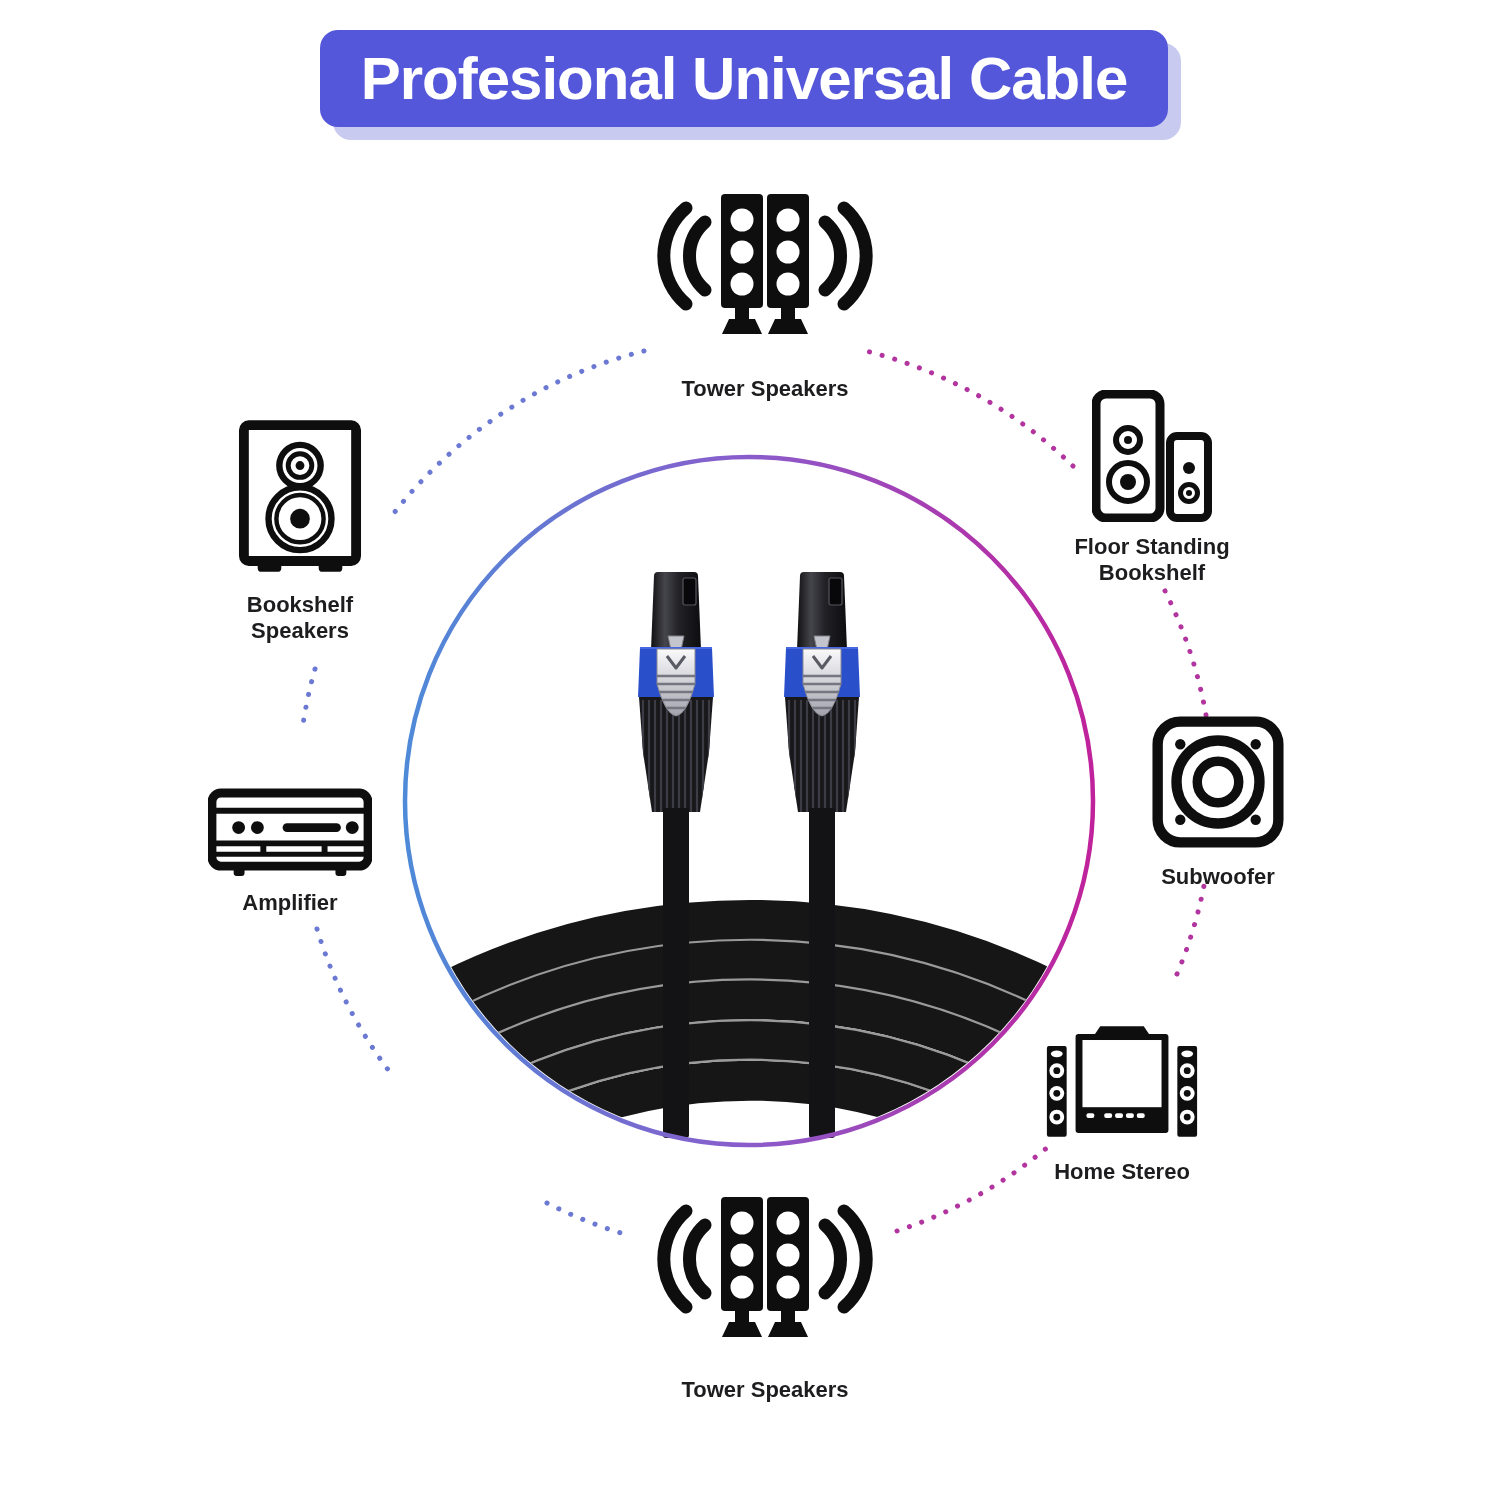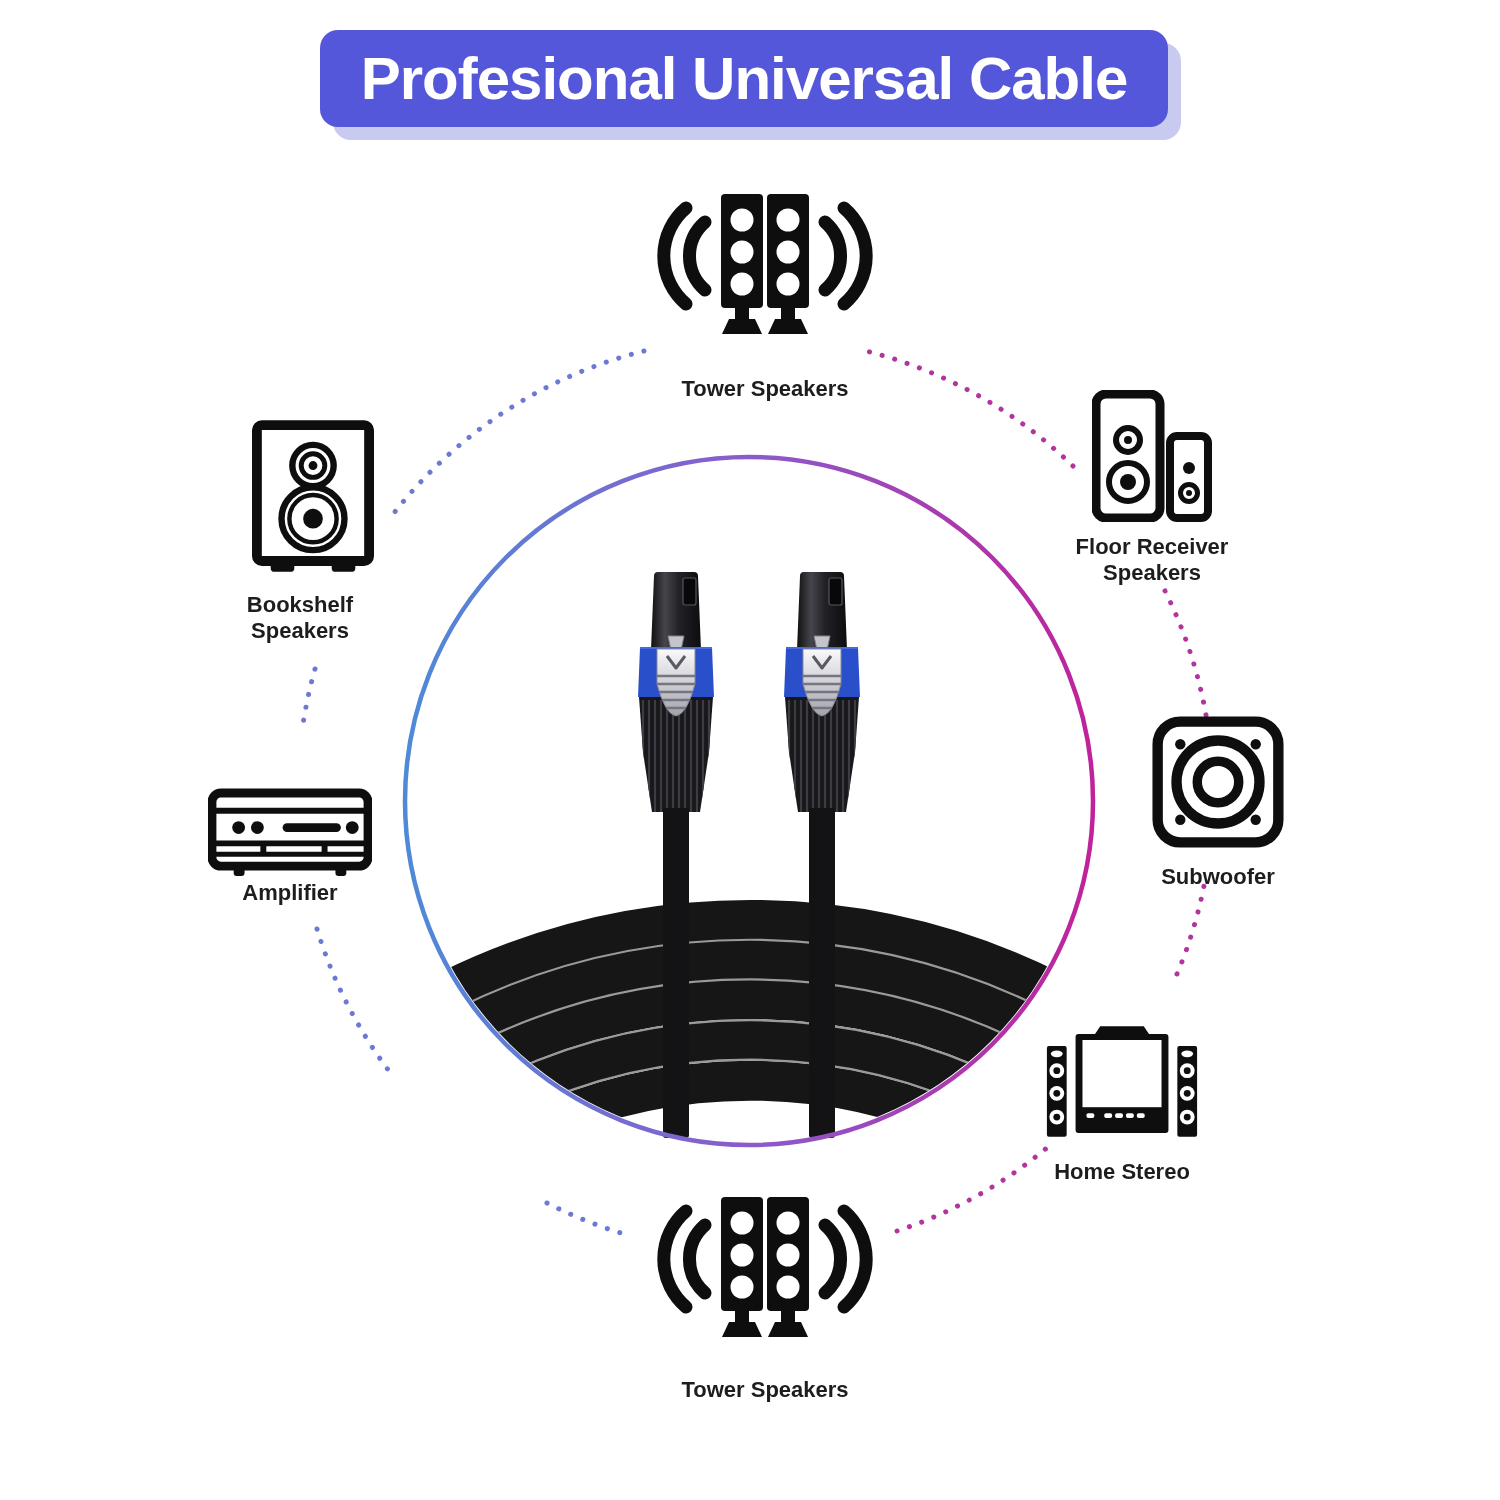--- a/index.html
+++ b/index.html
@@ -14,22 +14,22 @@
   .station{position:absolute;display:flex;flex-direction:column;align-items:center;z-index:2;}
   .station .label{font-size:22px;font-weight:600;color:#1d1d1f;text-align:center;line-height:1.18;}
   .ic{display:block;}
   
   #st-tower-top{left:635px;top:190px;width:260px;}    #st-tower-top .label{margin-top:24px;}
   #st-floor{left:1057px;top:390px;width:190px;}       #st-floor .label{margin-top:12px;}
   #st-sub{left:1108px;top:716px;width:220px;}         #st-sub .label{margin-top:16px;}
   #st-home{left:1012px;top:1024px;width:220px;}       #st-home .label{margin-top:18px;}
   #st-tower-bottom{left:635px;top:1193px;width:260px;}#st-tower-bottom .label{margin-top:22px;}
   #st-receiver{left:319px;top:1068px;width:200px;}    #st-receiver .label{margin-top:26px;}
-  #st-amp{left:190px;top:787px;width:200px;}          #st-amp .label{}
-  #st-shelf{left:225px;top:420px;width:150px;align-items:flex-end;}        #st-shelf .label{margin-top:14px;}
+  #st-amp{left:190px;top:787px;width:200px;}          #st-amp .label{margin-top:10px;}
+  #st-shelf{left:225px;top:420px;width:150px;}        #st-shelf .label{margin-top:14px;}
 </style>
 </head>
 <body>
 
 <div class="canvas">
 
   <svg class="scene" width="1500" height="1500" viewBox="0 0 1500 1500">
     <defs>
       <linearGradient id="ringGrad" x1="0" y1="0" x2="1" y2="0">
         <stop offset="0" stop-color="#4e8ad8"></stop>
@@ -168,21 +168,21 @@
         <circle cx="36" cy="92" r="19" stroke-width="6"></circle>
         <circle cx="97" cy="103" r="8.5" stroke-width="5"></circle>
       </g>
       <g fill="#0e0e0e">
         <circle cx="36" cy="50" r="4"></circle>
           <circle cx="36" cy="92" r="8"></circle>
         <circle cx="97" cy="78" r="6"></circle>
           <circle cx="97" cy="103" r="3"></circle>
       </g>
     </svg>
-    <div class="label">Floor Receiver Speakers</div>
+    <div class="label">Floor Standing Bookshelf</div>
   </div>
 
   <div class="station" id="st-home">
     <svg class="ic" width="166" height="117" viewBox="0 0 168 118">
       <g fill="#0e0e0e">
         <polygon points="62,2 106,2 112,11 56,11"></polygon>
         <rect x="37" y="10" width="94" height="100" rx="3"></rect>
         <rect x="8" y="22" width="20" height="92" rx="2"></rect>
         <rect x="140" y="22" width="20" height="92" rx="2"></rect>
       </g>

